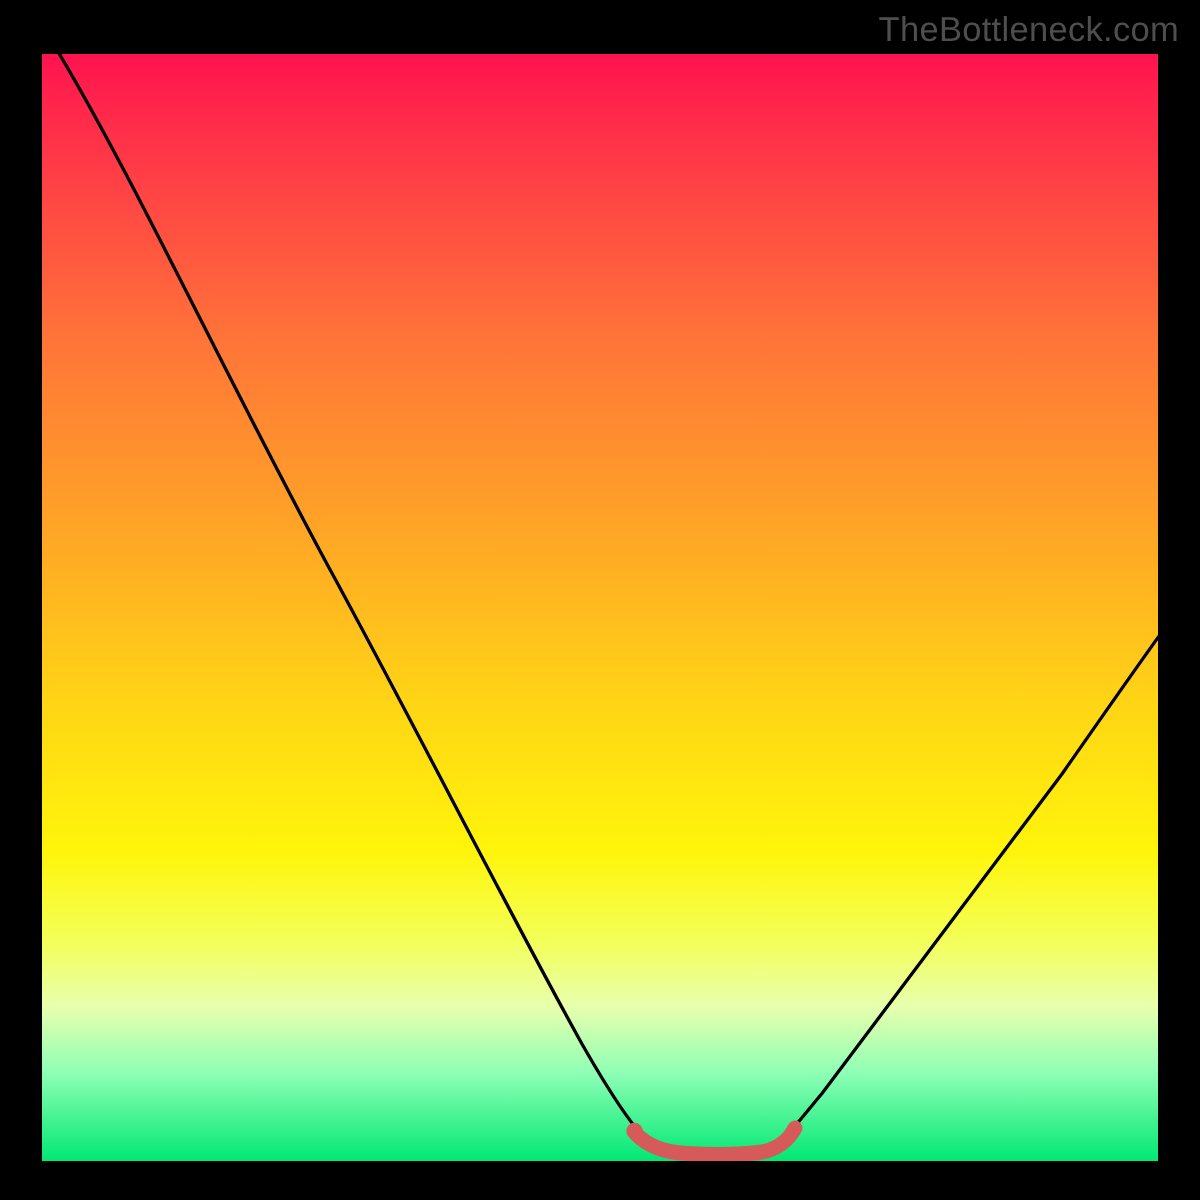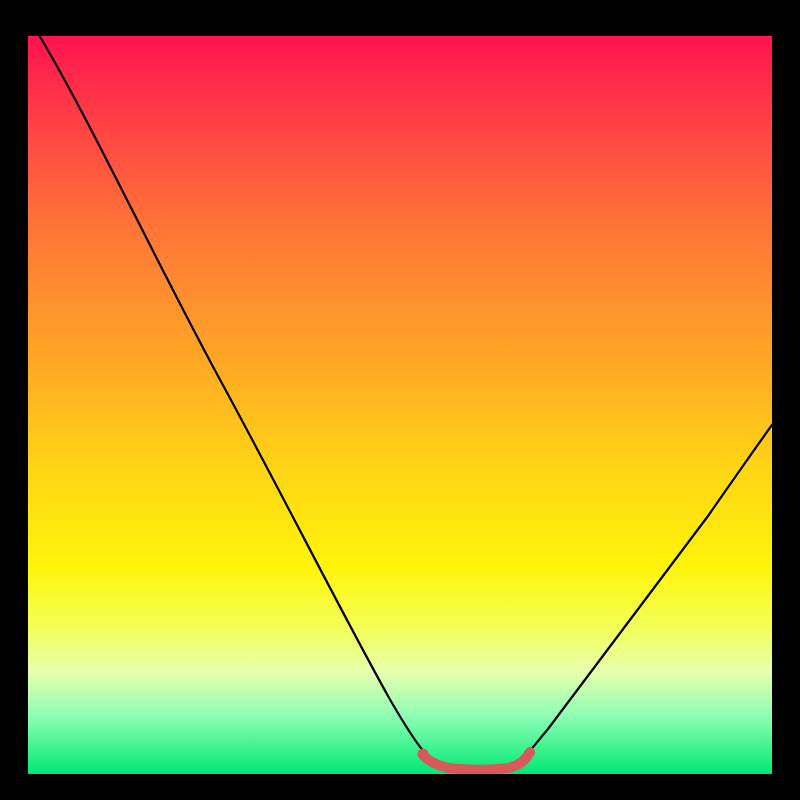--- a/index.html
+++ b/index.html
@@ -73,13 +73,14 @@
 
       <path fill="none" stroke="#d65a5a" stroke-width="10" stroke-linecap="round" d="M 396 720
                C 404 728, 414 732, 430 733
                C 448 734, 466 734, 480 732
                C 490 730, 498 724, 502 716"></path>
 
       <circle cx="395" cy="718" r="5.5" fill="#d65a5a"></circle>
     </svg>
   </div>
 
+  <div class="watermark">TheBottleneck.com</div>
 </div>
 
 </body></html>

